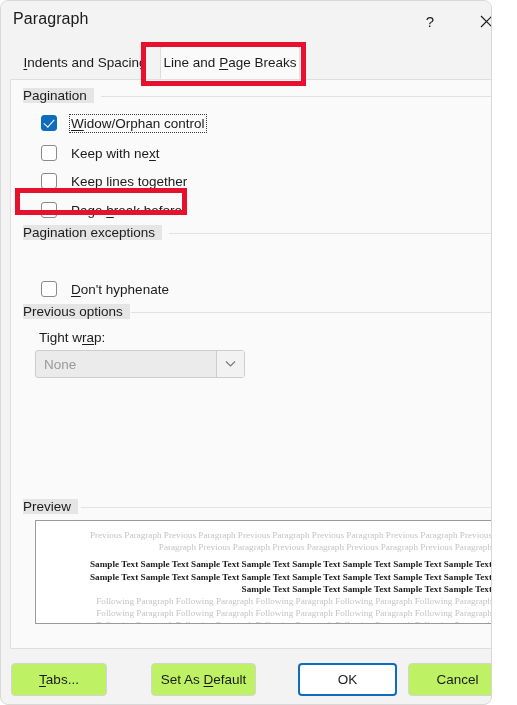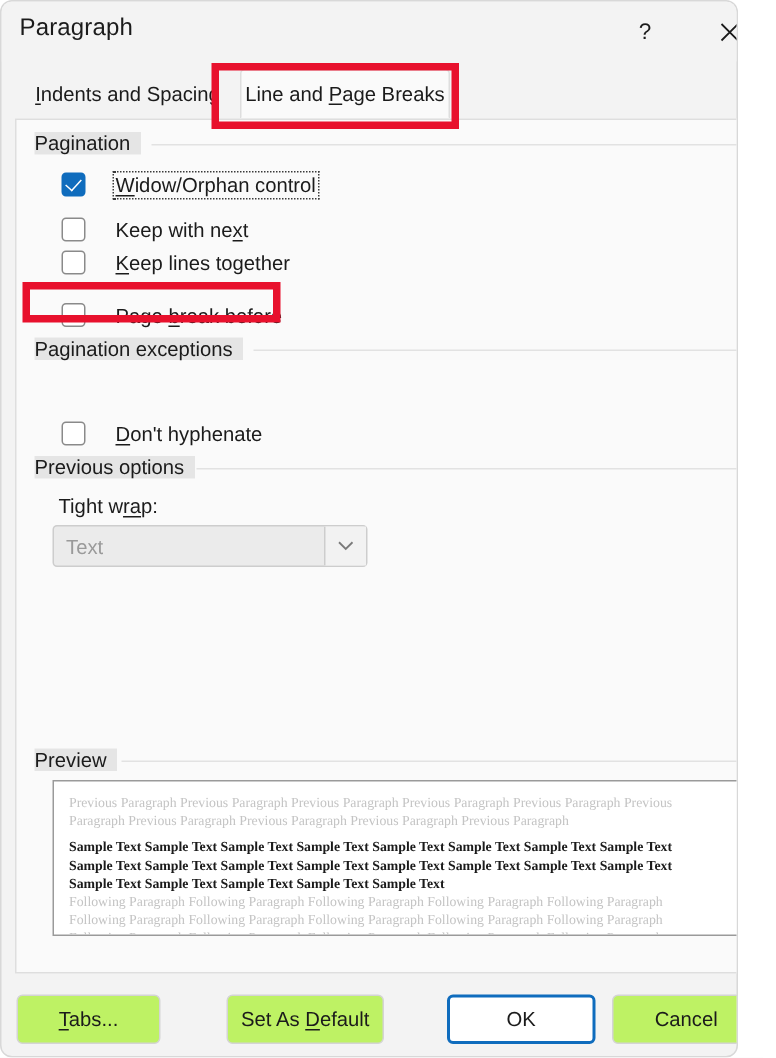--- a/index.html
+++ b/index.html
@@ -100,21 +100,21 @@
     background:#0f6cbd;border-color:#0f6cbd;
   }
   .cb.checked::after{
     content:"";
     position:absolute;left:4px;top:1px;
     width:5px;height:9px;
     border:solid #ffffff;border-width:0 1.8px 1.8px 0;
     transform:rotate(42deg);
   }
   .cb-label{
-    margin-left:20px;
+    margin-left:14px;
     font-size:13.5px;color:#1b1b1b;
     white-space:nowrap;
   }
   .cb-label.focus{
     outline:1px dotted #3a3a3a;
     outline-offset:1px;
   }
 
   
   .combo-label{
@@ -145,20 +145,21 @@
   .combo-arrow svg{display:block;}
 
   
   .preview-box{
     position:absolute;
     background:#ffffff;
     border:1px solid #9a9a9a;
     box-sizing:border-box;
     overflow:hidden;
     padding:8px 2px 4px 10px;
+    text-align:right;
   }
   .pv-line{
     font-family:"Liberation Serif", serif;
     font-size:9.2px;
     line-height:12.2px;
     white-space:nowrap;
     overflow:hidden;
   }
   .pv-gray{color:#c4c4c4;}
   .pv-sample{color:#1b1b1b;font-weight:bold;}
@@ -225,21 +226,21 @@
     <div class="cb-row" style="left:30px;top:32px;">
       <span class="cb checked"></span>
       <span class="cb-label focus"><span class="u">W</span>idow/Orphan control</span>
     </div>
 
     <div class="cb-row" style="left:30px;top:62px;">
       <span class="cb"></span>
       <span class="cb-label">Keep with ne<span class="u">x</span>t</span>
     </div>
 
-    <div class="cb-row" style="left:30px;top:84px;">
+    <div class="cb-row" style="left:30px;top:90px;">
       <span class="cb"></span>
       <span class="cb-label"><span class="u">K</span>eep lines together</span>
     </div>
 
     <div class="cb-row" style="left:30px;top:119px;">
       <span class="cb"></span>
       <span class="cb-label">Page <span class="u">b</span>reak before</span>
     </div>
 
     <div class="group-label" style="left:12px;top:145px;">Pagination exceptions</div>
@@ -250,21 +251,21 @@
       <span class="cb"></span>
       <span class="cb-label"><span class="u">D</span>on't hyphenate</span>
     </div>
 
     <div class="group-label" style="left:12px;top:224px;">Previous options</div>
     <div class="group-rule" style="left:120px;top:232px;width:366px;"></div>
 
     <div class="combo-label" style="left:28px;top:250px;">Tight w<span class="u">ra</span>p:</div>
 
     <div class="combo" style="left:24px;top:270px;width:210px;height:28px;">
-      <span class="combo-value">Text</span>
+      <span class="combo-value">None</span>
       <span class="combo-arrow">
         <svg width="11" height="8" viewBox="0 0 11 8" aria-hidden="true">
           <path d="M1 1.5 L5.5 6 L10 1.5" stroke="#7a7a7a" stroke-width="1.2" fill="none"></path>
         </svg>
       </span>
     </div>
 
     <div class="group-label" style="left:12px;top:419px;">Preview</div>
     <div class="group-rule" style="left:70px;top:427px;width:416px;"></div>
 

